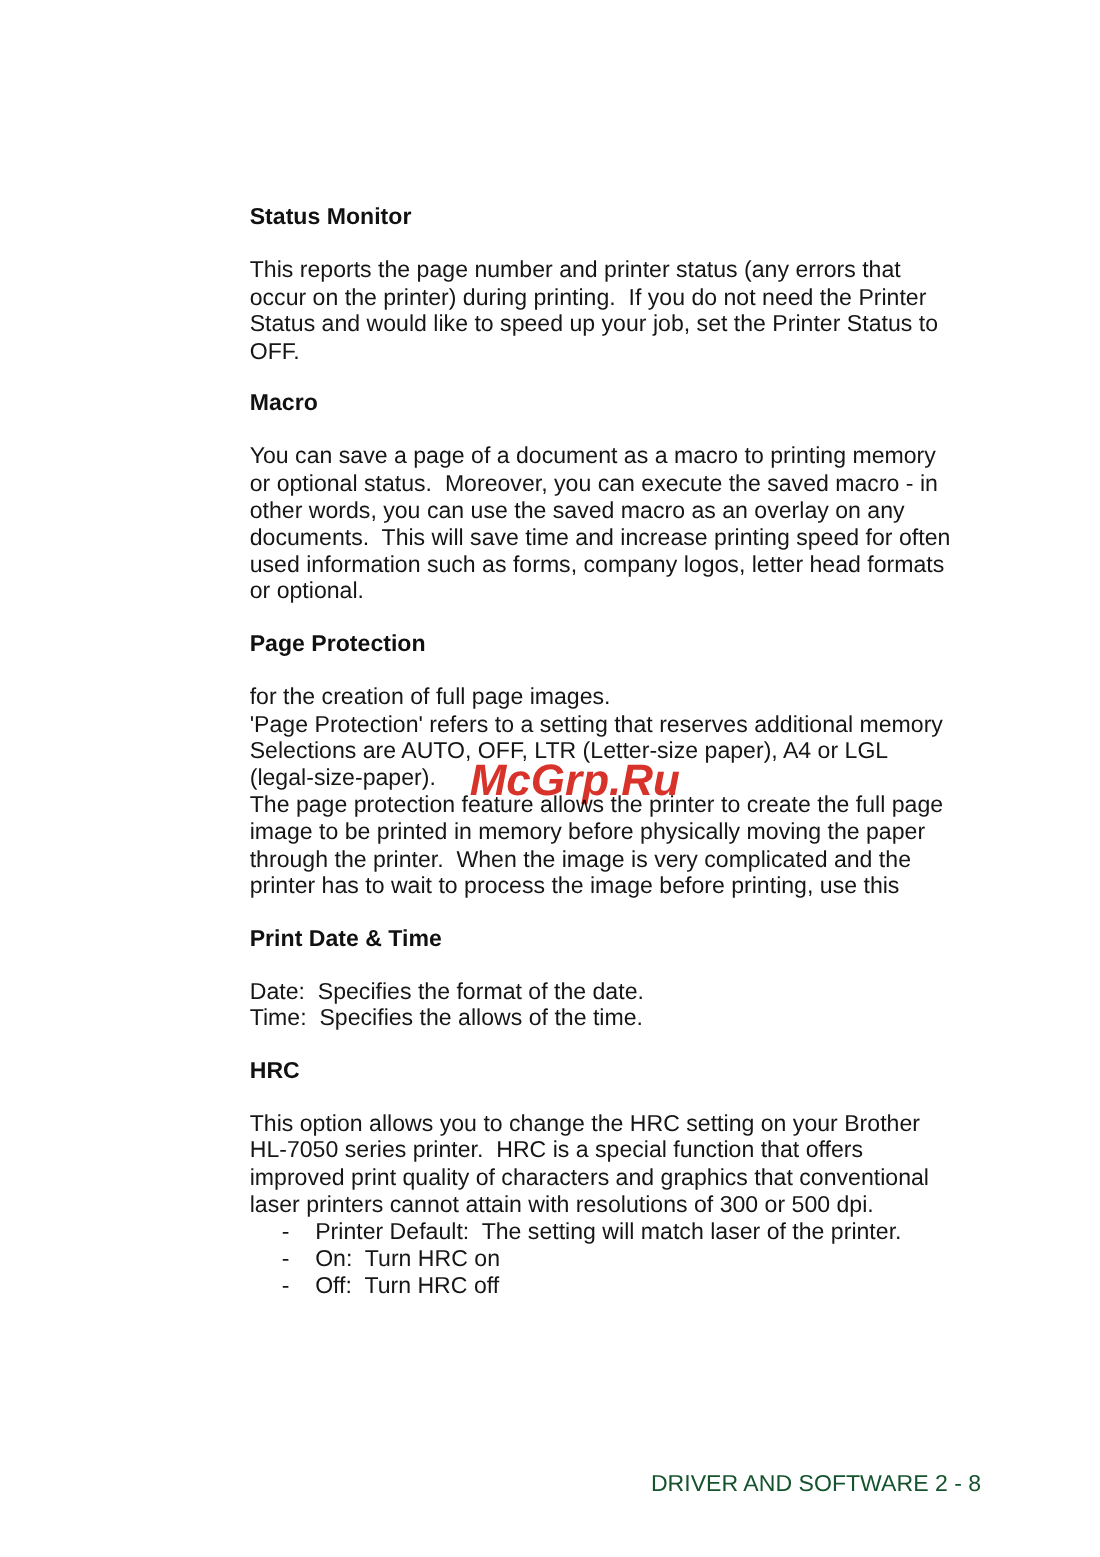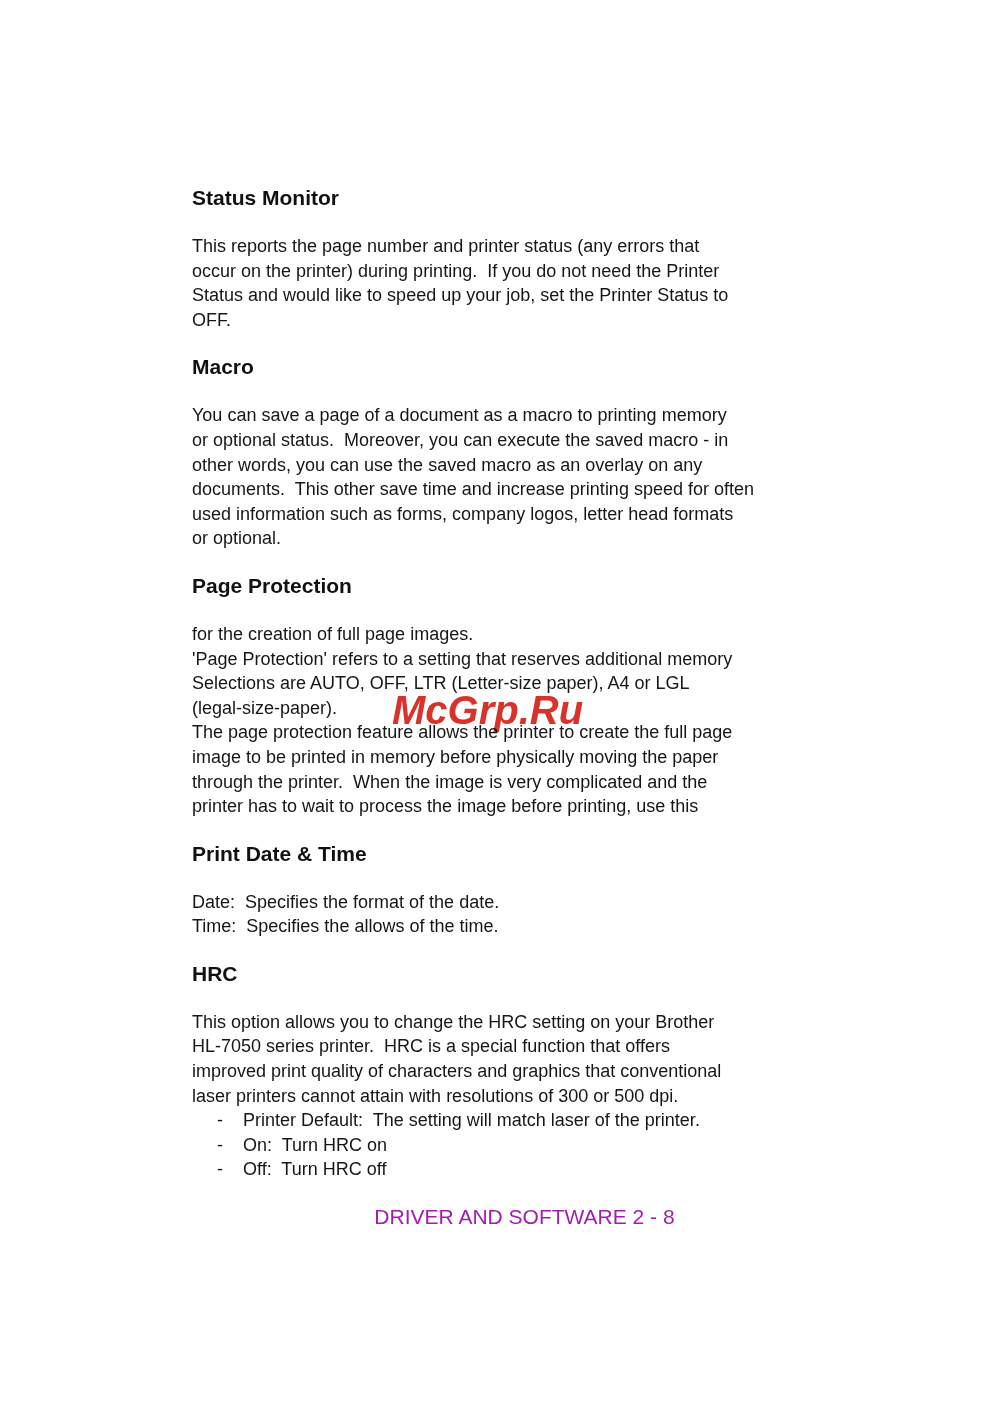--- a/index.html
+++ b/index.html
@@ -8,66 +8,67 @@
     background: #ffffff;
   }
   .page {
     position: relative;
     width: 948px;
     height: 1415px;
     background: #ffffff;
     overflow: hidden;
     font-family: "Liberation Sans", "DejaVu Sans", sans-serif;
     color: #161616;
+    margin-left: 35px;
   }
   .content {
     position: absolute;
     left: 192px;
     top: 185px;
     width: 665px;
   }
   .doc-section {
     margin: 0 0 22px 0;
   }
   .doc-section h2 {
     font-size: 21px;
     line-height: 25px;
     font-weight: bold;
     margin: 0 0 24px 0;
     white-space: pre;
     color: #111111;
   }
   .line {
-    font-size: 18px;
+    font-size: 21px;
     line-height: 24.6px;
     white-space: pre;
     color: #161616;
   }
   .watermark {
     position: absolute;
     left: 392px;
     top: 688px;
     font-size: 40px;
     line-height: 44px;
     font-weight: bold;
     font-style: italic;
     white-space: pre;
     mix-blend-mode: multiply;
     z-index: 5;
   }
   .footer {
     position: absolute;
     left: 192px;
-    top: 1204px;
+    top: 1336px;
     width: 665px;
-    text-align: center;
+    text-align: right;
     font-size: 21px;
     line-height: 25px;
     white-space: pre;
-    color: #a21caf;
+    color: #14532d;
   }
 </style>
 </head>
 <body>
 
 <div class="page">
 
   <div class="content">
 
     <section class="doc-section">
@@ -81,21 +82,21 @@
         </div>
     </section>
 
     <section class="doc-section">
       <h2>Macro</h2>
       <div>
 
       <div class="line">You can save a page of a document as a macro to printing memory</div>
           <div class="line">or optional status.  Moreover, you can execute the saved macro - in</div>
           <div class="line">other words, you can use the saved macro as an overlay on any</div>
-          <div class="line">documents.  This other save time and increase printing speed for often</div>
+          <div class="line">documents.  This will save time and increase printing speed for often</div>
           <div class="line">used information such as forms, company logos, letter head formats</div>
           <div class="line">or optional.</div>
         </div>
     </section>
 
     <section class="doc-section">
       <h2>Page Protection</h2>
       <div>
 
       <div class="line">for the creation of full page images.</div>

